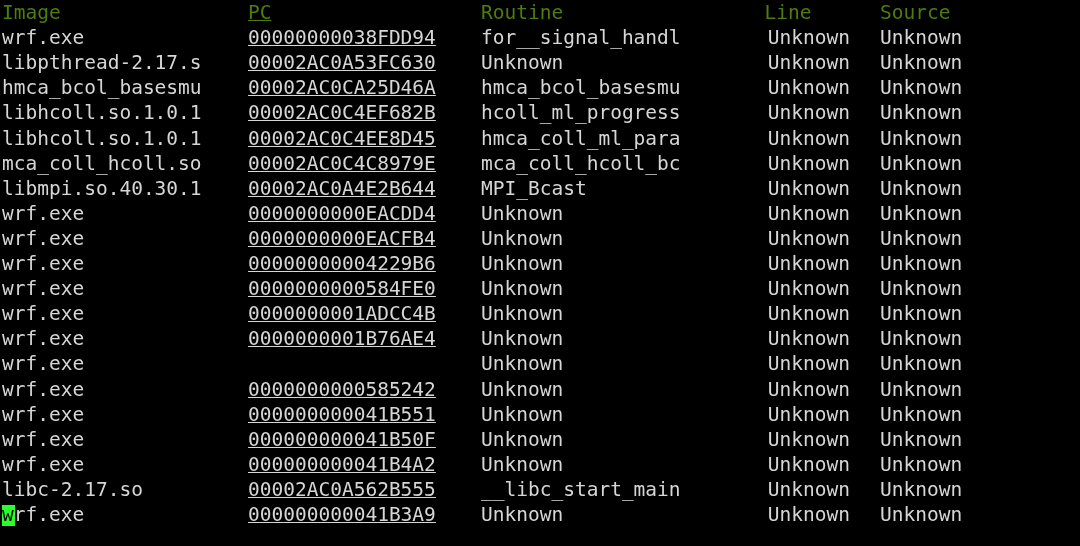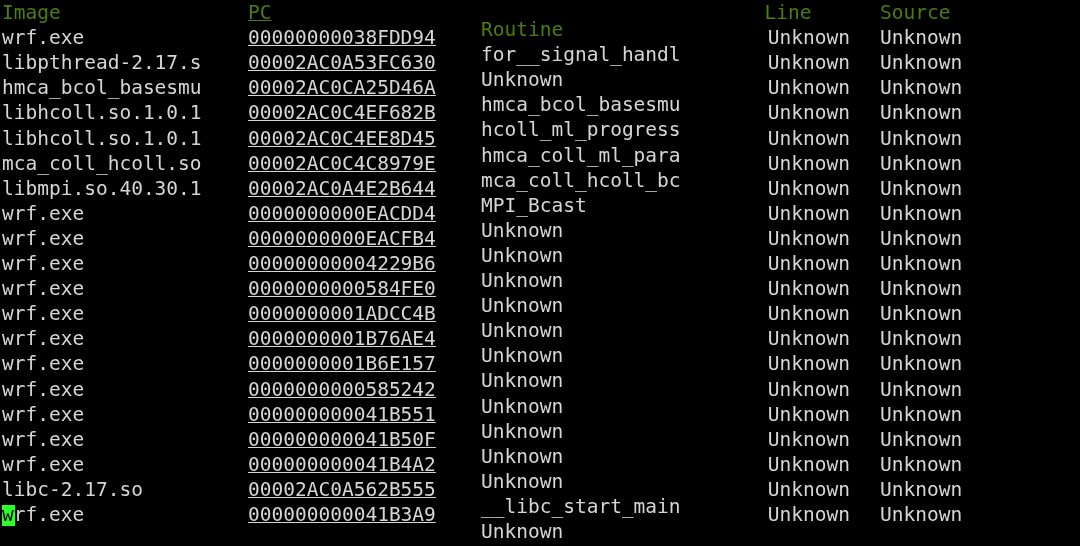--- a/index.html
+++ b/index.html
@@ -40,21 +40,21 @@
     position: absolute;
     white-space: pre;
     font-family: "DejaVu Sans Mono", "Liberation Mono", monospace;
     font-size: 19.5px;
     line-height: 25.1px;
     color: #d6d6d6;
     top: 0;
   }
   .col-image  { left: 2px;   text-align: left; }
   .col-pc     { left: 248px; text-align: left; text-decoration: underline; }
-  .col-routine{ left: 481px; text-align: left; margin-top: 17px; }
+  .col-routine{ left: 481px; text-align: left; }
   .col-line   { left: 726px; width: 124px; text-align: right; }
   .col-source { left: 880px; text-align: center; }
 
   .header .cell { color: #4d7c0f; }
 
   .cursor-block {
     position: absolute;
     left: 2px;
     top: 3px;
     width: 13px;
@@ -94,21 +94,21 @@
       <div class="term-line" style="top: 100.4px;"><span class="cell col-image">libhcoll.so.1.0.1</span><span class="cell col-pc">00002AC0C4EF682B</span><span class="cell col-routine">hcoll_ml_progress</span><span class="cell col-line">Unknown</span><span class="cell col-source">Unknown</span></div>
       <div class="term-line" style="top: 125.5px;"><span class="cell col-image">libhcoll.so.1.0.1</span><span class="cell col-pc">00002AC0C4EE8D45</span><span class="cell col-routine">hmca_coll_ml_para</span><span class="cell col-line">Unknown</span><span class="cell col-source">Unknown</span></div>
       <div class="term-line" style="top: 150.6px; padding-left: 16px;"><span class="cell col-image">mca_coll_hcoll.so</span><span class="cell col-pc">00002AC0C4C8979E</span><span class="cell col-routine">mca_coll_hcoll_bc</span><span class="cell col-line">Unknown</span><span class="cell col-source">Unknown</span></div>
       <div class="term-line" style="top: 175.7px;"><span class="cell col-image">libmpi.so.40.30.1</span><span class="cell col-pc">00002AC0A4E2B644</span><span class="cell col-routine">MPI_Bcast</span><span class="cell col-line">Unknown</span><span class="cell col-source">Unknown</span></div>
       <div class="term-line" style="top: 200.8px;"><span class="cell col-image">wrf.exe</span><span class="cell col-pc">0000000000EACDD4</span><span class="cell col-routine">Unknown</span><span class="cell col-line">Unknown</span><span class="cell col-source">Unknown</span></div>
       <div class="term-line" style="top: 225.9px;"><span class="cell col-image">wrf.exe</span><span class="cell col-pc">0000000000EACFB4</span><span class="cell col-routine">Unknown</span><span class="cell col-line">Unknown</span><span class="cell col-source">Unknown</span></div>
       <div class="term-line" style="top: 251px;"><span class="cell col-image">wrf.exe</span><span class="cell col-pc">00000000004229B6</span><span class="cell col-routine">Unknown</span><span class="cell col-line">Unknown</span><span class="cell col-source">Unknown</span></div>
       <div class="term-line" style="top: 276.1px;"><span class="cell col-image">wrf.exe</span><span class="cell col-pc">0000000000584FE0</span><span class="cell col-routine">Unknown</span><span class="cell col-line">Unknown</span><span class="cell col-source">Unknown</span></div>
       <div class="term-line" style="top: 301.2px;"><span class="cell col-image">wrf.exe</span><span class="cell col-pc">0000000001ADCC4B</span><span class="cell col-routine">Unknown</span><span class="cell col-line">Unknown</span><span class="cell col-source">Unknown</span></div>
       <div class="term-line" style="top: 326.3px;"><span class="cell col-image">wrf.exe</span><span class="cell col-pc">0000000001B76AE4</span><span class="cell col-routine">Unknown</span><span class="cell col-line">Unknown</span><span class="cell col-source">Unknown</span></div>
-      <div class="term-line" style="top: 351.4px;"><span class="cell col-image">wrf.exe</span><span class="cell col-pc">0000000001B6E157</span><span class="cell col-routine">Unknown</span><span class="cell col-line">Unknown</span><span class="cell col-source">Unknown</span></div>
+      <div class="term-line" style="top: 351.4px;"><span class="cell col-image">wrf.exe</span><span class="cell col-routine">Unknown</span><span class="cell col-line">Unknown</span><span class="cell col-source">Unknown</span></div>
       <div class="term-line" style="top: 376.5px;"><span class="cell col-image">wrf.exe</span><span class="cell col-pc">0000000000585242</span><span class="cell col-routine">Unknown</span><span class="cell col-line">Unknown</span><span class="cell col-source">Unknown</span></div>
       <div class="term-line" style="top: 401.6px;"><span class="cell col-image">wrf.exe</span><span class="cell col-pc">000000000041B551</span><span class="cell col-routine">Unknown</span><span class="cell col-line">Unknown</span><span class="cell col-source">Unknown</span></div>
       <div class="term-line" style="top: 426.7px;"><span class="cell col-image">wrf.exe</span><span class="cell col-pc">000000000041B50F</span><span class="cell col-routine">Unknown</span><span class="cell col-line">Unknown</span><span class="cell col-source">Unknown</span></div>
       <div class="term-line" style="top: 451.8px;"><span class="cell col-image">wrf.exe</span><span class="cell col-pc">000000000041B4A2</span><span class="cell col-routine">Unknown</span><span class="cell col-line">Unknown</span><span class="cell col-source">Unknown</span></div>
       <div class="term-line" style="top: 476.9px;"><span class="cell col-image">libc-2.17.so</span><span class="cell col-pc">00002AC0A562B555</span><span class="cell col-routine">__libc_start_main</span><span class="cell col-line">Unknown</span><span class="cell col-source">Unknown</span></div>
       <div class="term-line" style="top: 502px;"><span class="cell col-image">wrf.exe</span><span class="cell col-pc">000000000041B3A9</span><span class="cell col-routine">Unknown</span><span class="cell col-line">Unknown</span><span class="cell col-source">Unknown</span><div class="cursor-block" style="background: rgb(42, 255, 42);"></div><span class="cursor-char" style="color: rgb(0, 0, 0);">w</span></div>
     </div>
 
 </div>
 

